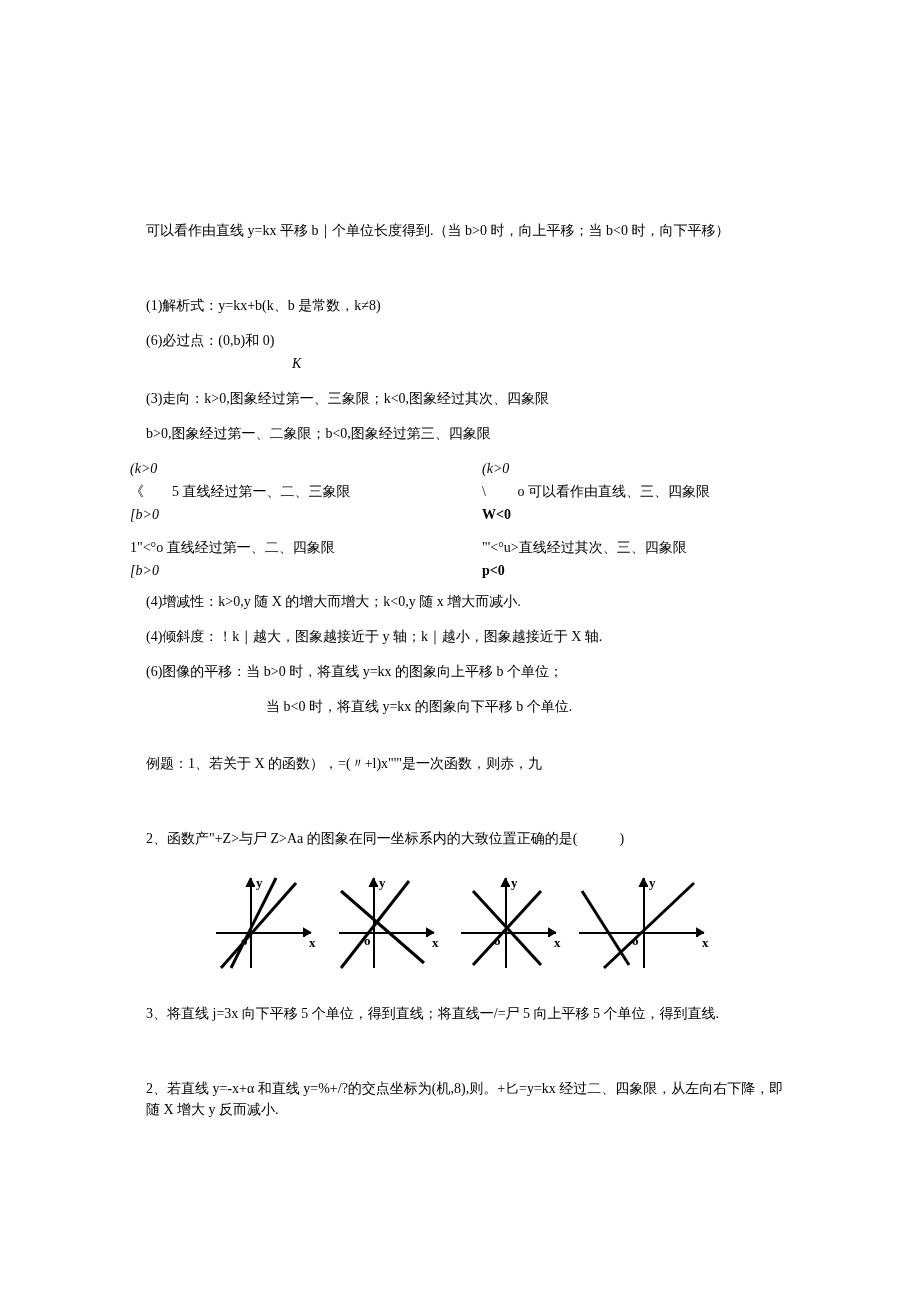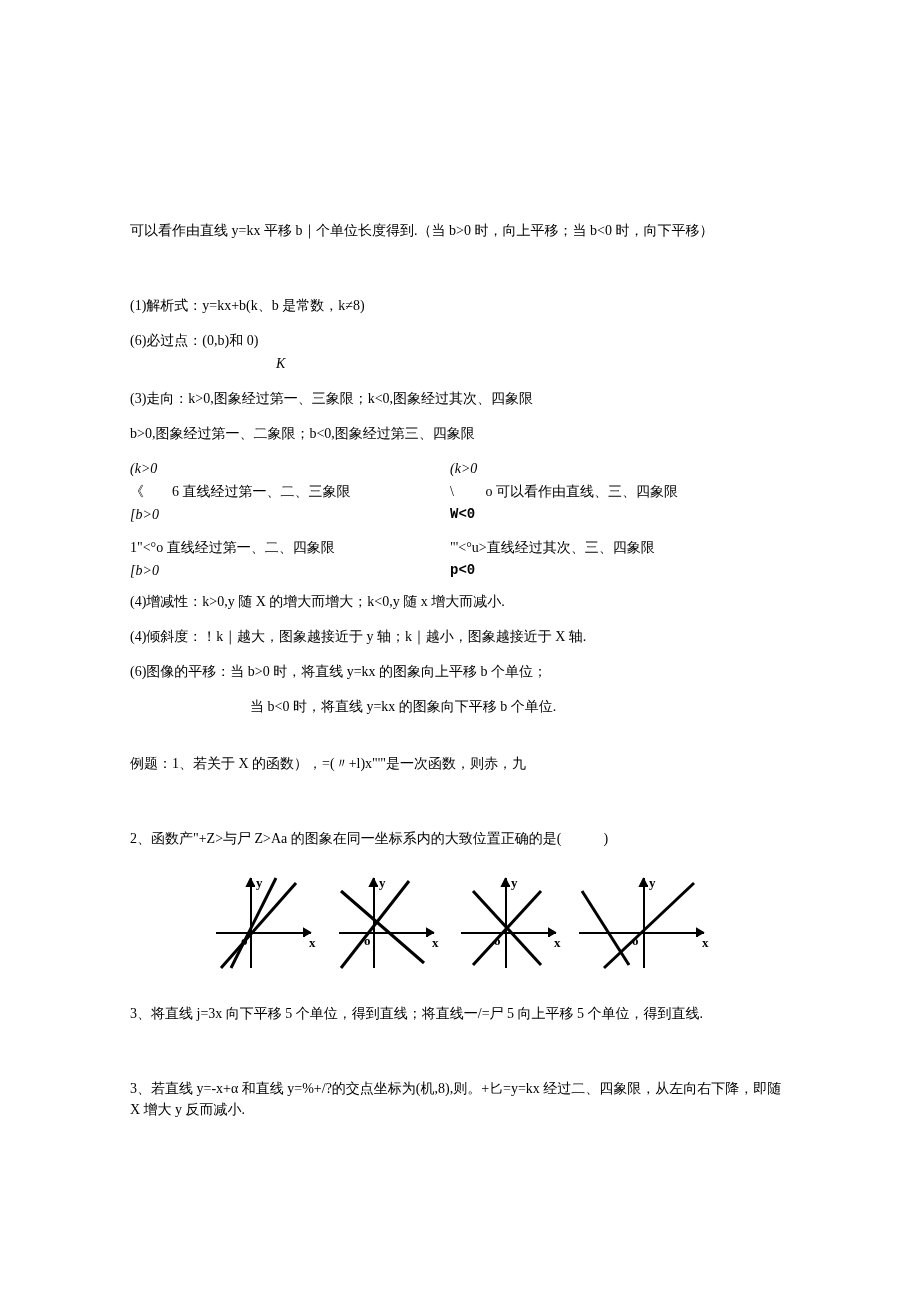--- a/index.html
+++ b/index.html
@@ -11,41 +11,42 @@
     color: #000000;
     line-height: 1.5;
   }
   .page {
     width: 920px;
     min-height: 1301px;
     padding: 220px 130px 100px 130px;
     box-sizing: border-box;
   }
   .para {
-    margin: 0 0 14px 0;
+    margin: 0 0 14px 16px;
   }
   .gap-lg {
     height: 40px;
   }
   .gap-md {
     height: 22px;
   }
   .row-split {
     display: flex;
     justify-content: flex-start;
     margin: 0 0 2px 0;
+    gap: 32px;
   }
   .row-split .left {
     width: 300px;
   }
   .row-split .right {
     margin-left: 20px;
   }
   .italic { font-style: italic; }
-  .bold { font-weight: bold; font-family: Liberation Mono, monospace; }
+  .bold { font-weight: bold; }
   .indent1 { padding-left: 120px; }
   .letterK {
     display: inline-block;
     margin-left: 146px;
     font-style: italic;
   }
   .chart-row {
     text-align: center;
     padding: 10px 0 30px 0;
   }
@@ -77,21 +78,21 @@
   </p>
 
   <p class="para">(3)走向：k&gt;0,图象经过第一、三象限；k&lt;0,图象经过其次、四象限</p>
   <p class="para">b&gt;0,图象经过第一、二象限；b&lt;0,图象经过第三、四象限</p>
 
   <div class="row-split">
     <span class="left italic">(k&gt;0</span>
     <span class="right italic">(k&gt;0</span>
   </div>
   <div class="row-split">
-    <span class="left"> 《　　6 直线经过第一、二、三象限</span>
+    <span class="left"> 《　　5 直线经过第一、二、三象限</span>
     <span class="right"> \　　 o 可以看作由直线、三、四象限</span>
   </div>
   <div class="row-split" style="margin-bottom:12px;">
     <span class="left italic">[b&gt;0</span>
     <span class="right bold">W&lt;0</span>
   </div>
 
   <div class="row-split">
     <span class="left">1"&lt;°o 直线经过第一、二、四象限</span>
     <span class="right">"'&lt;°u&gt;直线经过其次、三、四象限</span>
@@ -162,15 +163,15 @@
       <text x="58" y="72">o</text>
       <line class="graph" x1="8" y1="18" x2="55" y2="92"></line>
       <line class="graph" x1="30" y1="95" x2="120" y2="10"></line>
     </svg>
   </div>
 
   <p class="para">3、将直线 j=3x 向下平移 5 个单位，得到直线；将直线一/=尸 5 向上平移 5 个单位，得到直线.</p>
 
   <div class="gap-lg"></div>
 
-  <p class="para">3、若直线 y=-x+α 和直线 y=%+/?的交点坐标为(机,8),则。+匕=y=kx 经过二、四象限，从左向右下降，即随 X 增大 y 反而减小.</p>
+  <p class="para">2、若直线 y=-x+α 和直线 y=%+/?的交点坐标为(机,8),则。+匕=y=kx 经过二、四象限，从左向右下降，即随 X 增大 y 反而减小.</p>
 
 </div>
 
 </body></html>

